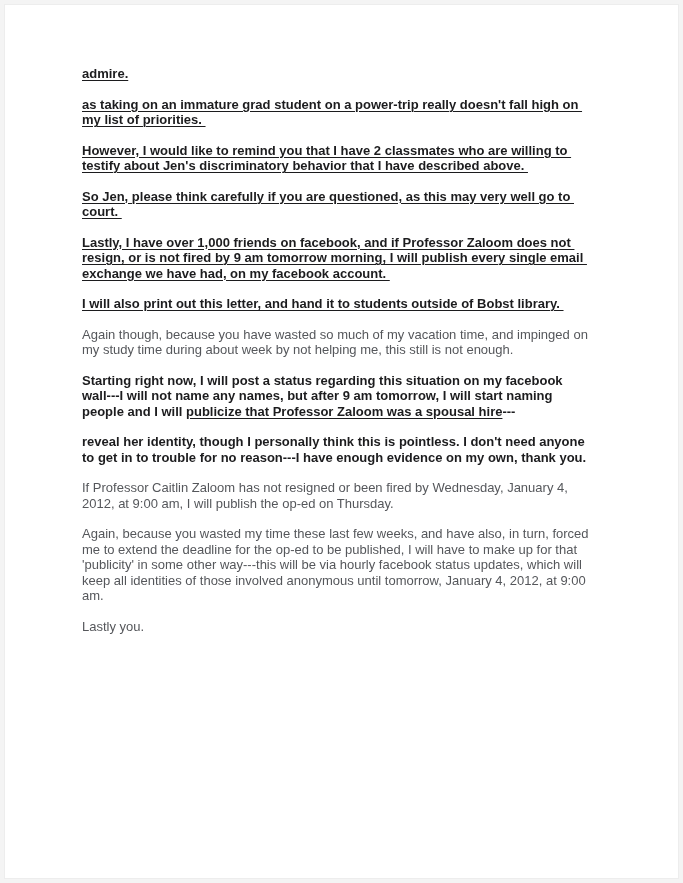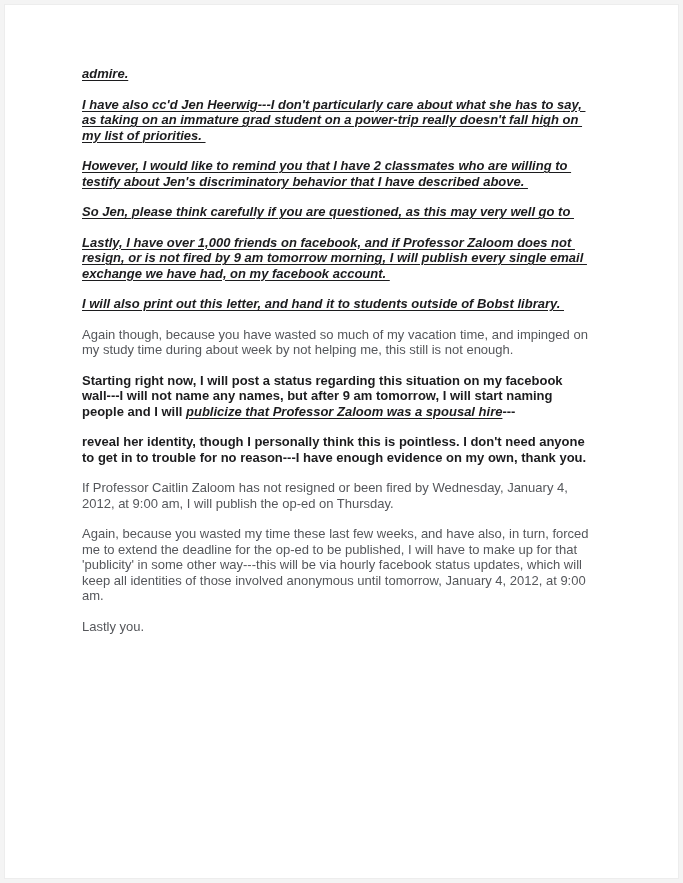--- a/index.html
+++ b/index.html
@@ -39,42 +39,41 @@
   }
   .para.extra{
   }
   .line{
     white-space:pre;
   }
   .u{
     text-decoration:underline;
     text-underline-offset:2px;
     text-decoration-thickness:1px;
-    font-style:italic;
   }
 </style>
 </head>
 <body>
 
 <div class="sheet">
   <div class="letter">
       <div class="para bold">
         <div class="line"><span class="u">admire.</span></div>
       </div>
       <div class="para bold">
-        <div class="line"><span class="u">I have also cc'd Jen Heerwig---I don't particularly care about what she has to say, </span></div>
         <div class="line"><span class="u">as taking on an immature grad student on a power-trip really doesn't fall high on </span></div>
         <div class="line"><span class="u">my list of priorities. </span></div>
       </div>
       <div class="para bold">
         <div class="line"><span class="u">However, I would like to remind you that I have 2 classmates who are willing to </span></div>
         <div class="line"><span class="u">testify about Jen's discriminatory behavior that I have described above. </span></div>
       </div>
       <div class="para bold">
         <div class="line"><span class="u">So Jen, please think carefully if you are questioned, as this may very well go to </span></div>
+        <div class="line"><span class="u">court. </span></div>
       </div>
       <div class="para bold extra">
         <div class="line"><span class="u">Lastly, I have over 1,000 friends on facebook, and if Professor Zaloom does not </span></div>
         <div class="line"><span class="u">resign, or is not fired by 9 am tomorrow morning, I will publish every single email </span></div>
         <div class="line"><span class="u">exchange we have had, on my facebook account. </span></div>
       </div>
       <div class="para bold">
         <div class="line"><span class="u">I will also print out this letter, and hand it to students outside of Bobst library. </span></div>
       </div>
       <div class="para">

